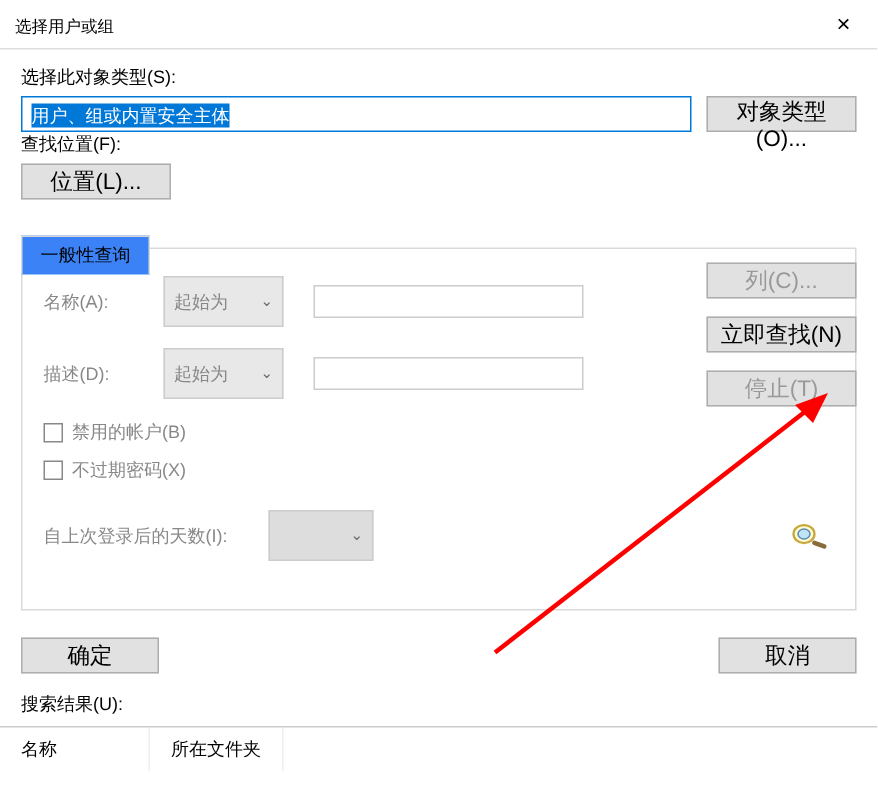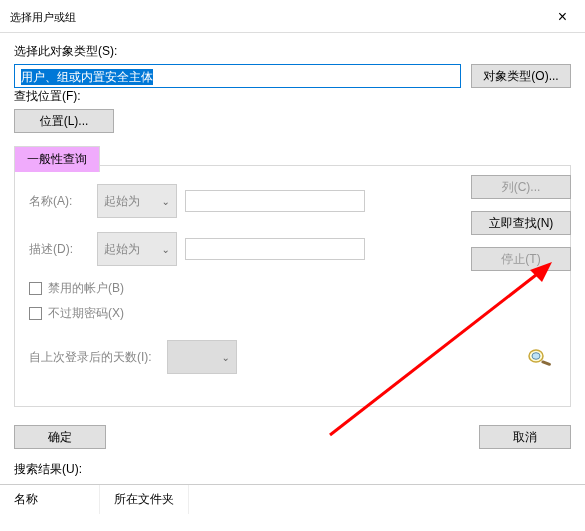--- a/index.html
+++ b/index.html
@@ -7,28 +7,28 @@
 .titlebar { display: flex; justify-content: space-between; align-items: center; padding: 8px 10px 6px 10px; height: 32px; }
 .titlebar .title { color: #000; font-size: 11px; }
 .close-btn { font-size: 16px; padding: 0 8px; cursor: pointer; font-family: Arial; }
 .hr { border-top: 1px solid #ddd; }
 .content { padding: 10px 14px; }
 .label { margin-bottom: 4px; color: #000; }
 .row { display: flex; gap: 10px; align-items: center; }
 .textbox { border: 1px solid #888; padding: 4px 6px; height: 24px; background: #fff; }
 .textbox.sel { background: #fff; border: 1px solid #0078d7; }
 .textbox.sel .seltext { background: #0078d7; color: #fff; padding: 1px 0; }
-.btn { border: 1px solid #adadad; background: #e1e1e1; height: 24px; padding: 0 8px; min-width: 92px; cursor: pointer; font-size: 12px; font-family: inherit; text-align: center; }
+.btn { border: 1px solid #adadad; background: #e1e1e1; height: 24px; padding: 0 8px; min-width: 92px; cursor: pointer; font-size: 15px; font-family: inherit; text-align: center; }
 .right-col { width: 100px; flex-shrink: 0; }
 .left-col { flex: 1; }
 .tabs { margin-top: 6px; }
 .tabbar { display: flex; }
-.tab { border: 1px solid #d9d9d9; border-bottom: none; padding: 4px 12px; background: #f0abfc; position: relative; top: 7px; z-index: 2; font-size: 12px; }
+.tab { border: 1px solid #d9d9d9; border-bottom: none; padding: 4px 12px; background: #3b82f6; position: relative; top: 18px; z-index: 2; font-size: 12px; }
 .tabpanel { border: 1px solid #d9d9d9; padding: 18px 14px; background: #fff; position: relative; min-height: 230px; }
-.form-row { display: flex; align-items: center; gap: 8px; margin-bottom: 14px; }
+.form-row { display: flex; align-items: center; gap: 20px; margin-bottom: 14px; }
 .form-row .flabel { width: 60px; color: #888; }
 .combo { display: flex; align-items: center; border: 1px solid #ccc; background: #e8e8e8; height: 22px; width: 80px; padding: 16px 6px; justify-content: space-between; color: #888; cursor: pointer; }
 .combo .chev { font-size: 10px; color: #666; }
 .tinput { border: 1px solid #ccc; height: 22px; width: 180px; background: #fff; }
 .chk-row { display: flex; align-items: center; gap: 6px; margin-bottom: 8px; color: #888; }
 .chk { width: 13px; height: 13px; border: 1px solid #888; background: #fff; }
 .side-buttons { position: absolute; right: 14px; top: 175px; display: flex; flex-direction: column; gap: 12px; width: 100px; align-items: stretch; }
 .side-buttons .btn.disabled { color: #999; }
 .search-icon { position: absolute; right: 30px; top: 347px; width: 30px; height: 22px; }
 .arrow { position: absolute; left: 320px; top: 260px; width: 250px; height: 180px; pointer-events: none; }

